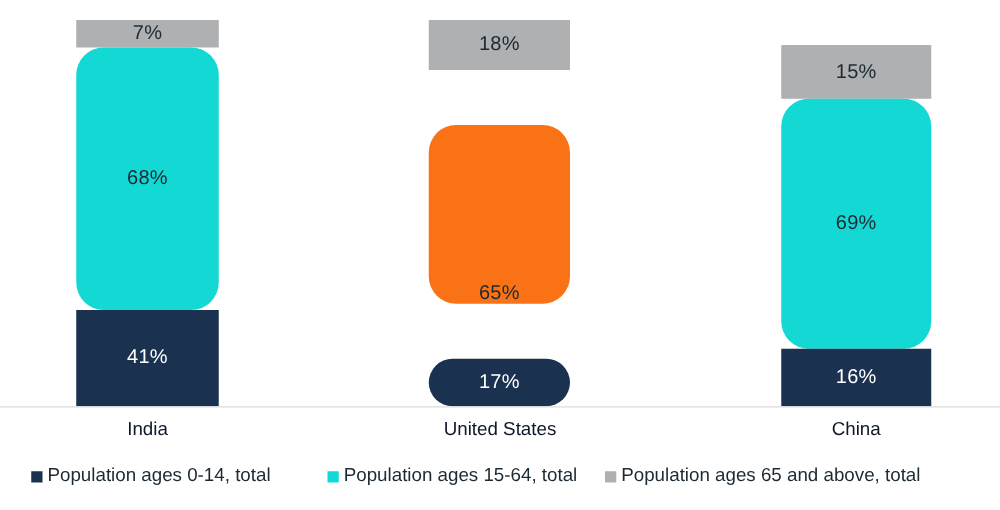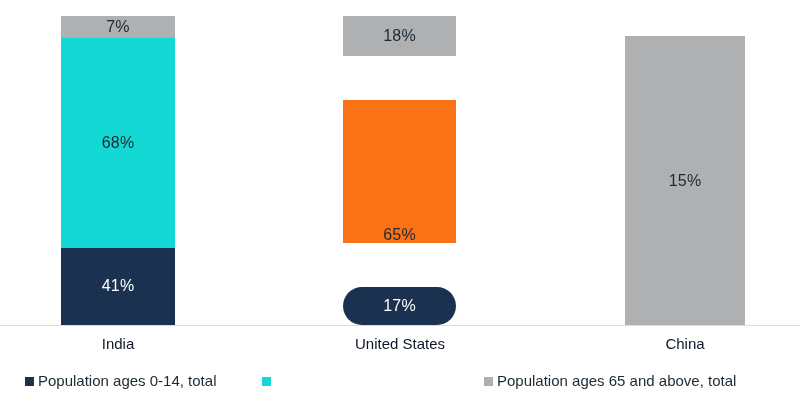--- a/index.html
+++ b/index.html
@@ -64,21 +64,21 @@
 
   .segment .seg-label {
     font-size: 16px;
     font-weight: 400;
     letter-spacing: 0.2px;
     line-height: 1;
     white-space: nowrap;
   }
 
   .seg-old   { background: #aeb0b2; }
-  .seg-work  { background: #14d8d4; }
+  .seg-work  { background: #14d8d4; border-radius: 22px; }
   .seg-young { background: #1b3150; }
 
   .seg-old   .seg-label,
   .seg-work  .seg-label { color: #1c2a33; }
   .seg-young .seg-label { color: #ffffff; }
 
   
   .cat-labels {
     position: absolute;
     left: 0;
@@ -163,38 +163,45 @@
       </div>
       <div class="segment seg-young" style="flex: 17 0 0px; background: rgb(27, 49, 80); border-radius: 22px;">
         <span class="seg-label">17%</span>
       </div>
     </div>
 
     <div class="bar-group cat-2">
       <div class="segment seg-old" style="flex: 15 0 0px; background: rgb(174, 176, 178);">
         <span class="seg-label">15%</span>
       </div>
+      <div class="segment seg-work" style="flex: 69 0 0px; background: rgb(20, 216, 212);">
+        <span class="seg-label">69%</span>
+      </div>
+      <div class="segment seg-young" style="flex: 16 0 0px; background: rgb(27, 49, 80);">
+        <span class="seg-label">16%</span>
+      </div>
     </div>
 
     <div class="axis-line" style="background: rgb(220, 220, 220);"></div>
   </div>
 
   <div class="cat-labels">
     <div class="cat-label cat-0">India</div>
     <div class="cat-label cat-1">United States</div>
     <div class="cat-label cat-2">China</div>
   </div>
 
   <div class="legend">
     <div class="legend-item it-0">
       <span class="legend-swatch sw-0" style="background: rgb(27, 49, 80);"></span>
       <span class="legend-text">Population ages 0-14, total</span>
     </div>
     <div class="legend-item it-1">
       <span class="legend-swatch sw-1" style="background: rgb(20, 216, 212);"></span>
+      <span class="legend-text">Population ages 15-64, total</span>
     </div>
     <div class="legend-item it-2">
       <span class="legend-swatch sw-2" style="background: rgb(174, 176, 178);"></span>
       <span class="legend-text">Population ages 65 and above, total</span>
     </div>
   </div>
 
 </div>
 
 </body></html>

